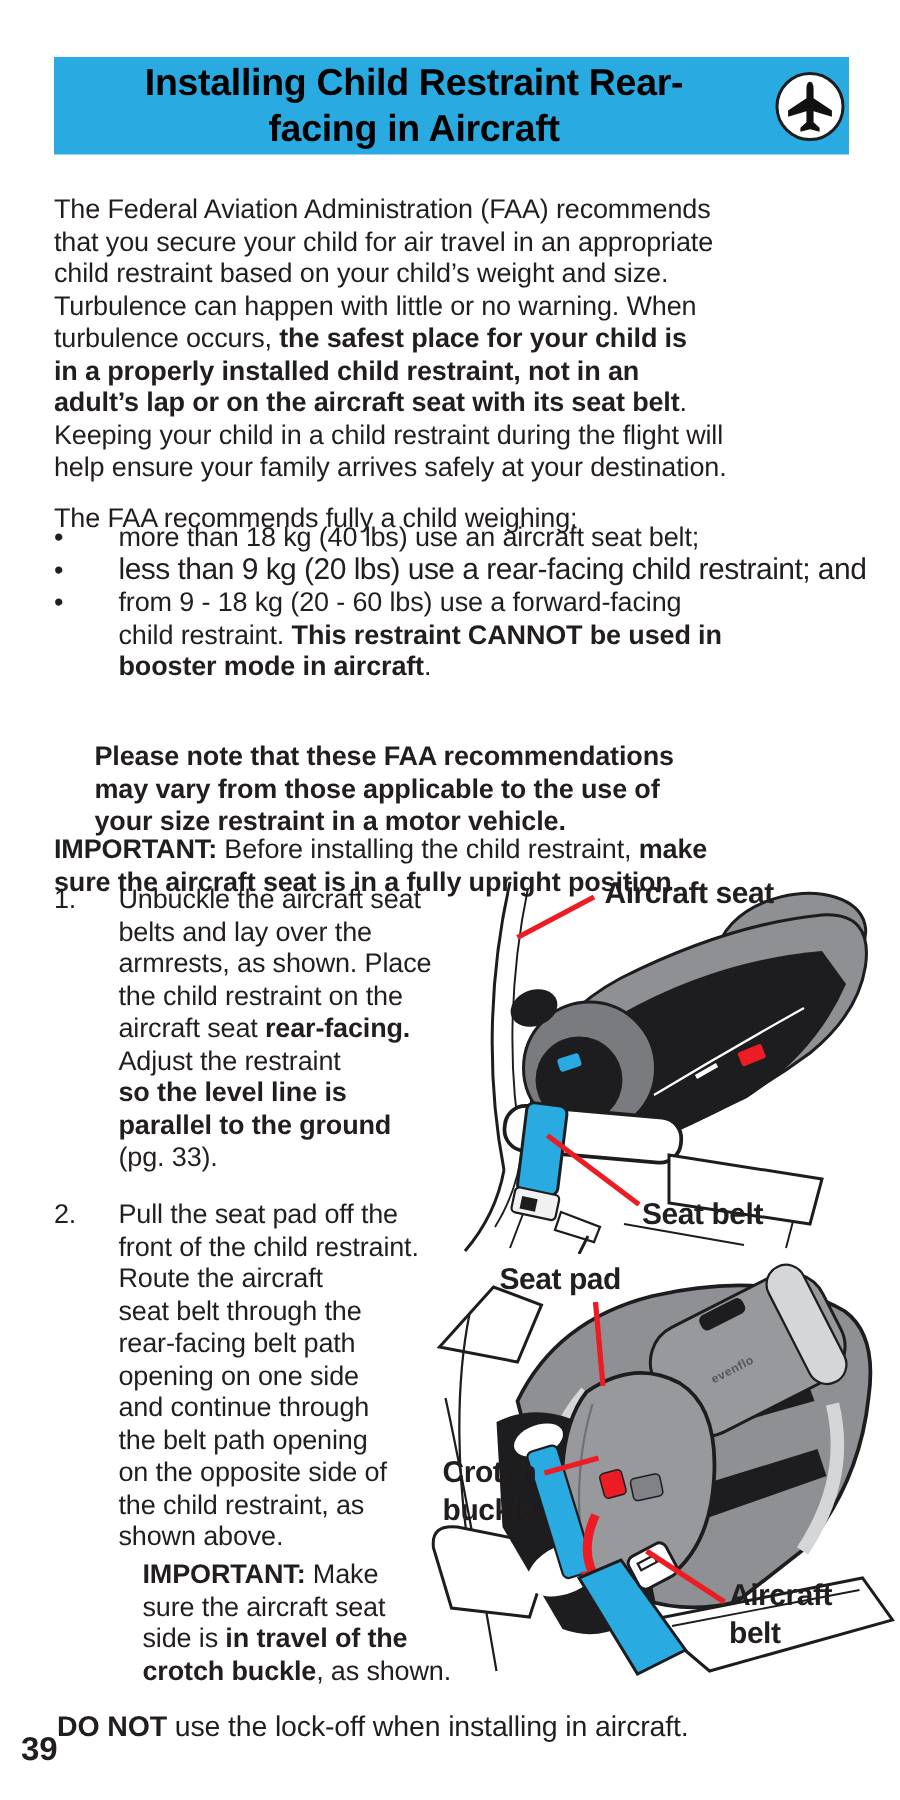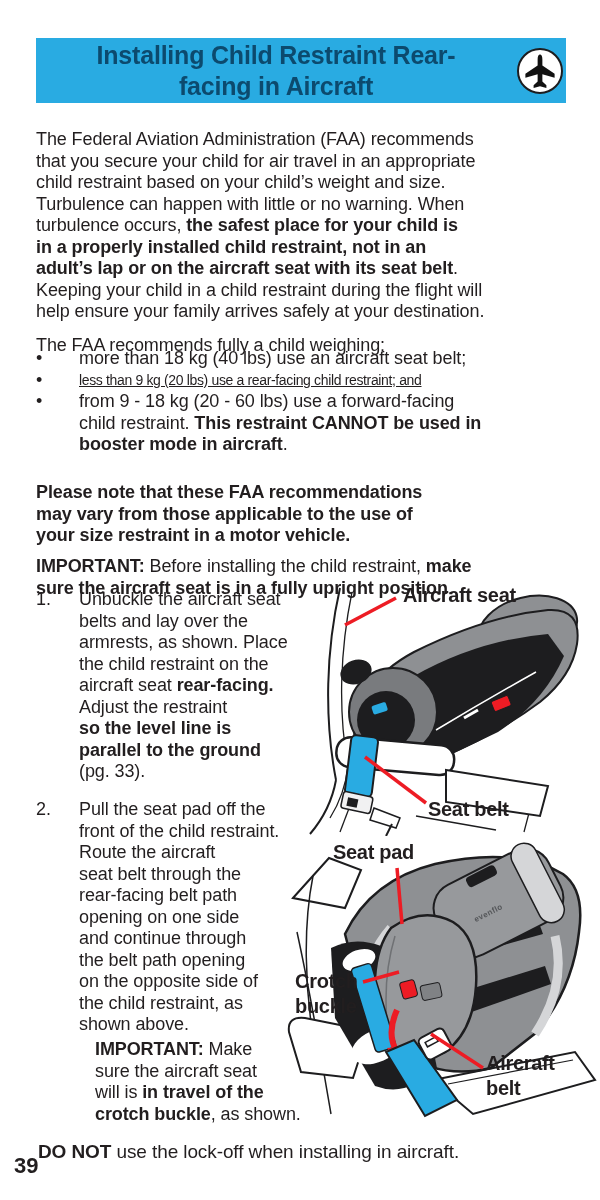--- a/index.html
+++ b/index.html
@@ -2,34 +2,34 @@
 <html><head>
 <meta charset="utf-8">
 <style>
   html,body{margin:0;padding:0;background:#ffffff;}
   .page{position:relative;width:600px;height:1200px;background:#fff;overflow:hidden;
         font-family:"Liberation Sans",sans-serif;color:#221E1F;}
   .b{font-weight:700;}
   .tblock{position:absolute;left:36px;width:532px;font-size:18px;line-height:21.5px;letter-spacing:-0.1px;}
   
   .header-box{position:absolute;left:36px;top:38px;width:530px;height:65px;background:#29ABE2;}
-  .header-title{padding:2px 56px 0 6px;text-align:center;color:#0c4a6e;font-weight:700;
+  .header-title{padding:2px 56px 0 6px;text-align:center;color:#000000;font-weight:700;
                 font-size:25px;line-height:31px;letter-spacing:-0.2px;}
   .plane-badge{position:absolute;left:481px;top:10px;width:46px;height:46px;background:#fff;
                border:2px solid #1d1d1f;border-radius:50%;box-sizing:border-box;}
   .plane-badge svg{display:block;width:100%;height:100%;}
   
   #intro{top:111px;}
   #weigh{top:317px;}
   #bullets{top:348px;}
   .b-row{display:flex;}
   .b-dot{width:43px;flex:none;}
   .b-text{flex:1;}
-  .b-tight{font-size:14px;white-space:nowrap;letter-spacing:-0.35px;text-decoration:underline;}
-  #note{top:464px;}
+  .b-tight{font-size:20px;white-space:nowrap;letter-spacing:-0.35px;}
+  #note{top:476px;margin-left:27px;}
   #important1{top:538px;}
   .step{position:absolute;left:36px;font-size:18px;line-height:21.5px;letter-spacing:-0.1px;display:flex;}
   #step1{top:589px;}
   #step2{top:799px;}
   .step-num{width:43px;flex:none;}
   .step-text{width:256px;flex:none;}
   #important2{position:absolute;left:95px;top:1039px;width:262px;font-size:18px;line-height:21.5px;letter-spacing:-0.1px;}
   #donot{position:absolute;left:38px;top:1141px;font-size:19px;line-height:22px;letter-spacing:-0.1px;}
   #pagenum{position:absolute;left:14px;top:1153px;font-size:22px;font-weight:700;}
   
@@ -82,21 +82,21 @@
   <div class="step" id="step1">
     <span class="step-num">1.</span>
     <div class="step-text"><span>Unbuckle the aircraft seat</span><br><span>belts and lay over the</span><br><span>armrests, as shown. Place</span><br><span>the child restraint on the</span><br><span>aircraft seat </span><span class="b">rear-facing.</span><br><span>Adjust the restraint</span><br><span class="b">so the level line is</span><br><span class="b">parallel to the ground</span><br><span>(pg. 33).</span></div>
   </div>
 
   <div class="step" id="step2">
     <span class="step-num">2.</span>
     <div class="step-text"><span>Pull the seat pad off the</span><br><span>front of the child restraint.</span><br><span>Route the aircraft</span><br><span>seat belt through the</span><br><span>rear-facing belt path</span><br><span>opening on one side</span><br><span>and continue through</span><br><span>the belt path opening</span><br><span>on the opposite side of</span><br><span>the child restraint, as</span><br><span>shown above.</span></div>
   </div>
 
-  <div id="important2"><span class="b">IMPORTANT:</span><span> Make</span><br><span>sure the aircraft seat</span><br><span>will is </span><span class="b">in travel of the</span><br><span class="b">crotch buckle</span><span>, as shown.</span></div>
+  <div id="important2"><span class="b">IMPORTANT:</span><span> Make</span><br><span>sure the aircraft seat</span><br><span>side is </span><span class="b">in travel of the</span><br><span class="b">crotch buckle</span><span>, as shown.</span></div>
 
   <div id="donot"><span class="b">DO NOT</span><span> use the lock-off when installing in aircraft.</span></div>
 
   <div id="pagenum">39</div>
 
   <svg class="fig" id="figure1" viewBox="0 0 296 256">
 
     <g fill="none" stroke="#1d1d1f" stroke-width="2">
       <path d="M44,8 C30,70 28,138 40,200"></path>
       <path d="M56,12 C44,70 42,132 52,186" stroke-width="1.3"></path>

